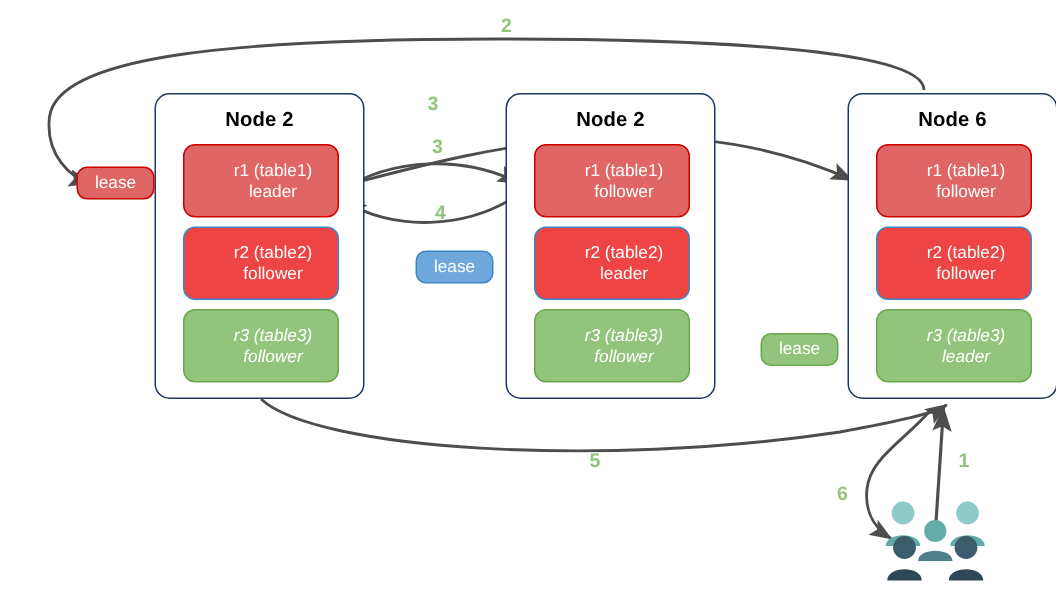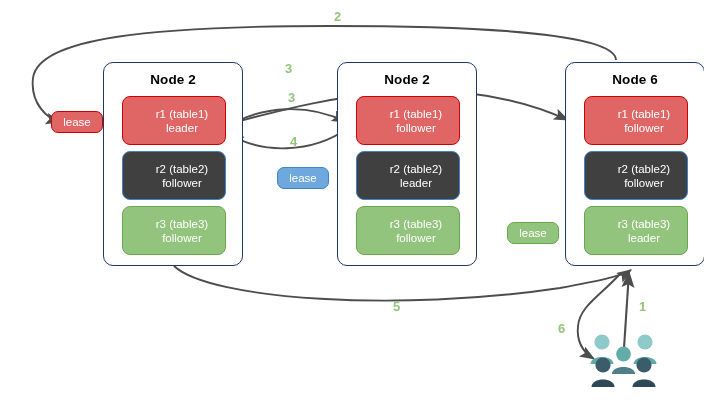--- a/index.html
+++ b/index.html
@@ -59,26 +59,27 @@
     line-height: 14px;
     text-align: center;
     padding-left: 16px;
   }
   .replica .ln2 { display: block; }
   .rep-red {
     background: #e06666;
     border: 1.4px solid #cc0000;
   }
   .rep-blue {
-    background: #404040;
+    background: #ef4444;
     border: 1.4px solid #3d85c6;
   }
   .rep-green {
     background: #93c47d;
     border: 1.4px solid #6aa84f;
+    font-style: italic;
   }
   .lease {
     position: absolute;
     border-radius: 7px;
     box-sizing: border-box;
     display: flex;
     align-items: center;
     justify-content: center;
     color: #ffffff;
     font-size: 11.5px;

